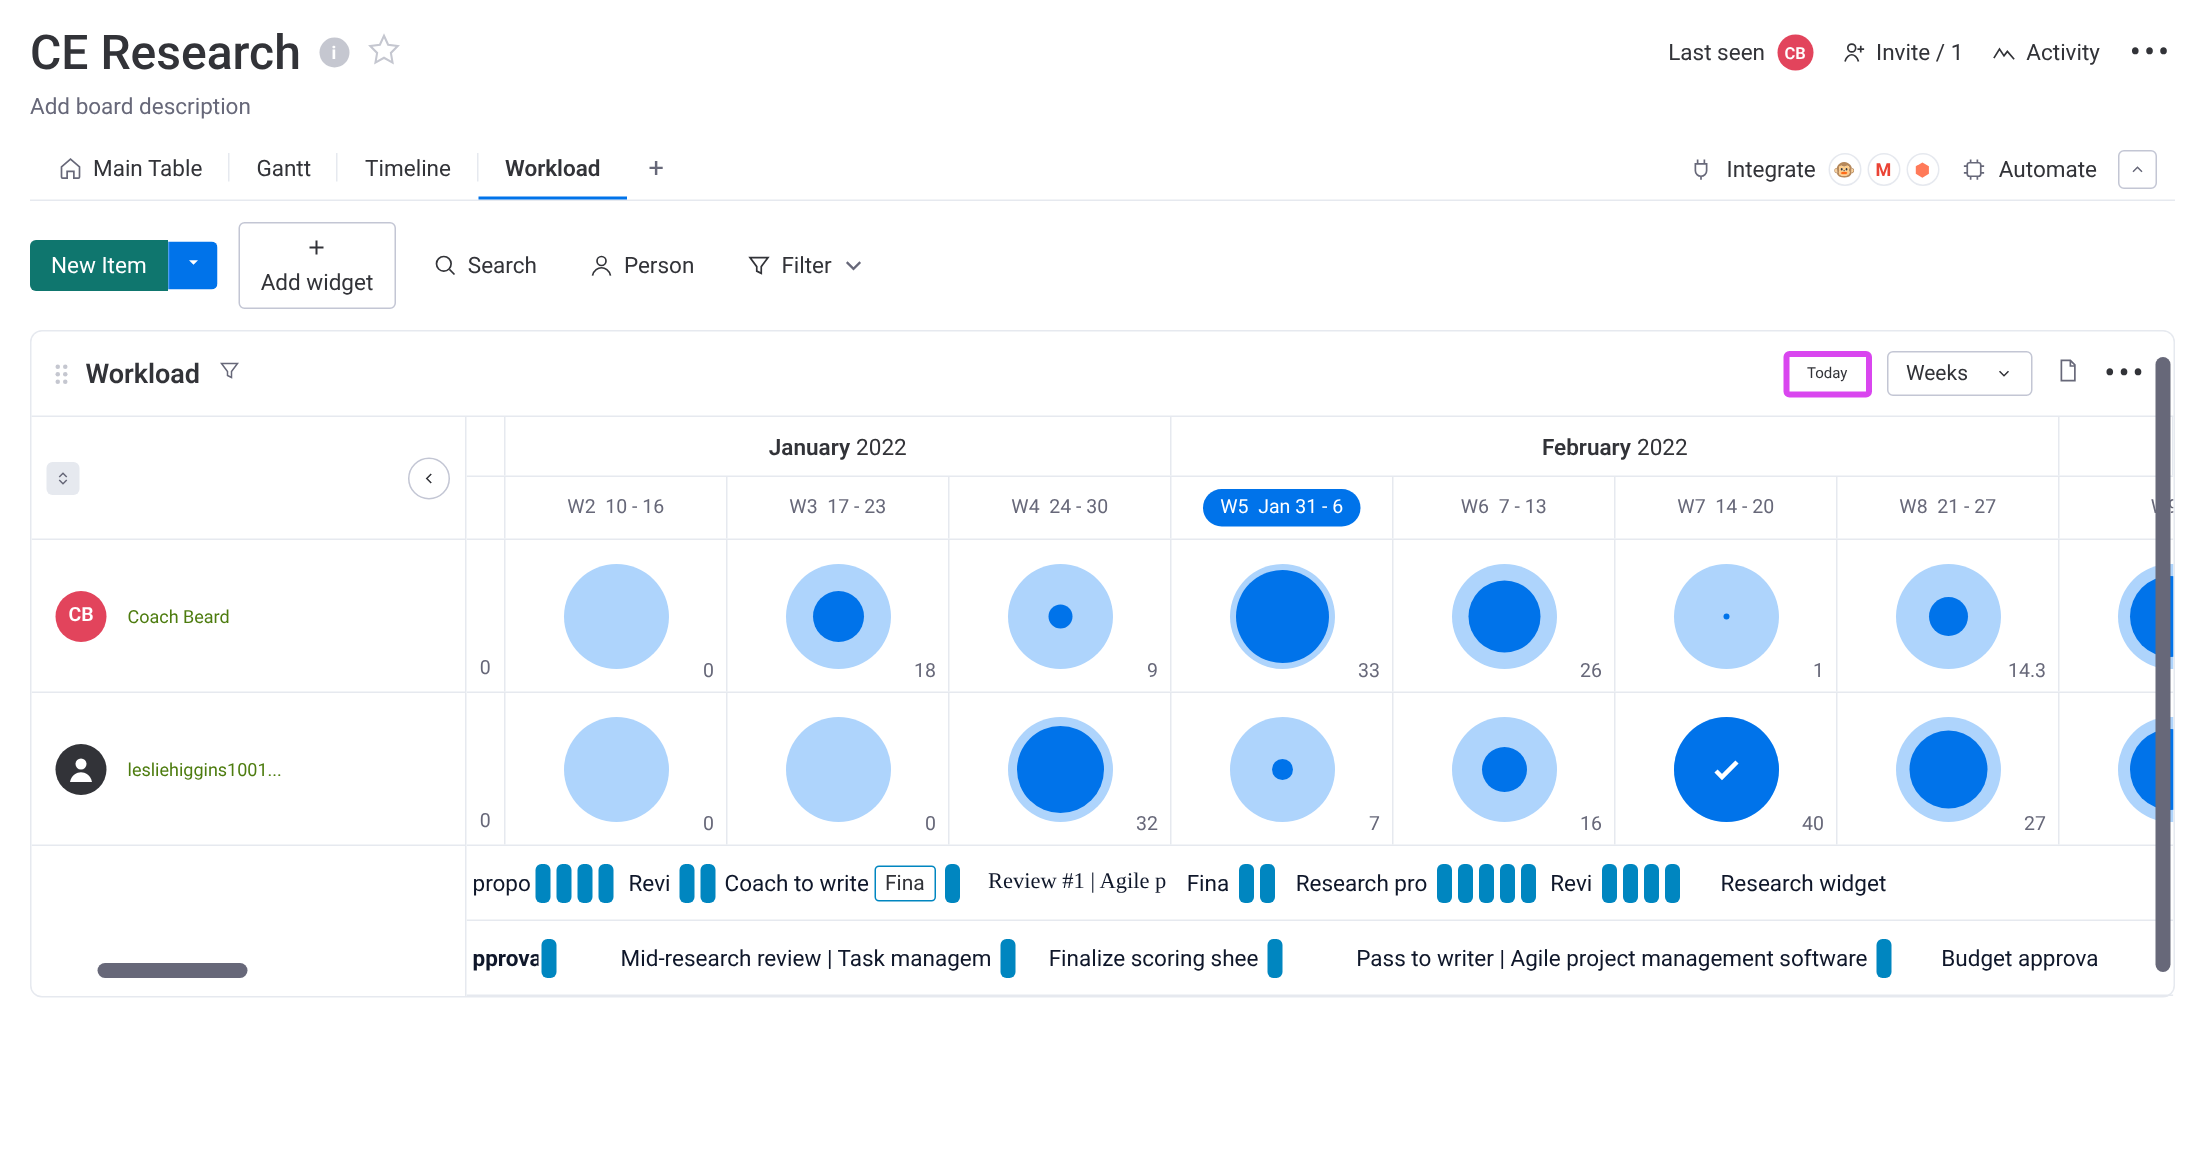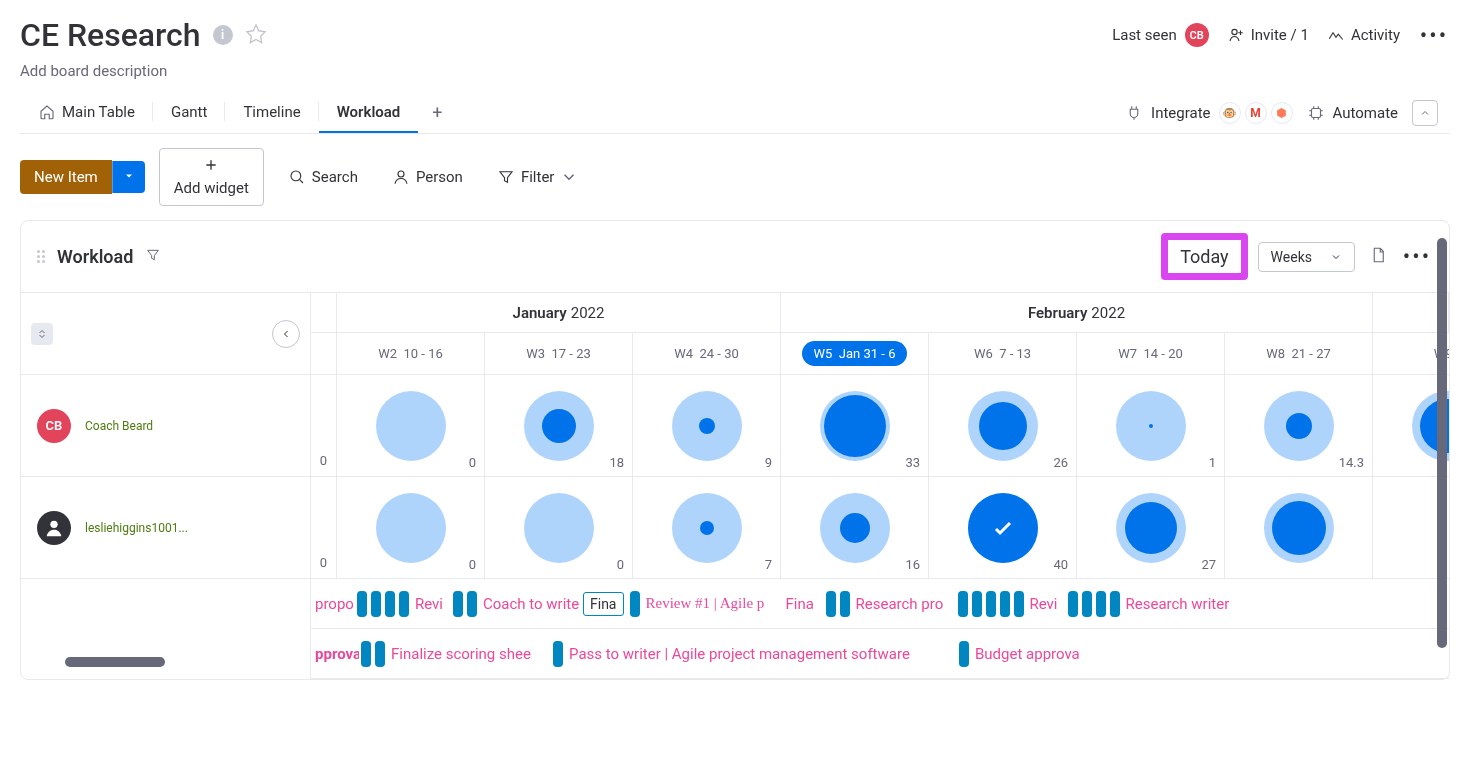--- a/index.html
+++ b/index.html
@@ -36,38 +36,38 @@
   .tabs-right { display: flex; align-items: center; gap: 14px; padding-right: 12px; }
   .integrate-btn { display: flex; align-items: center; gap: 8px; cursor: pointer; font-size: 15px; }
   .integrate-icons { display: flex; gap: 4px; }
   .integrate-icons span { width: 22px; height: 22px; border-radius: 50%; display: inline-flex; align-items: center; justify-content: center; border: 1px solid #e6e9ef; font-size: 12px; }
   .automate-btn { display: flex; align-items: center; gap: 8px; cursor: pointer; font-size: 15px; }
   .collapse-btn { width: 26px; height: 26px; border: 1px solid #c3c6d4; border-radius: 4px; display: flex; align-items: center; justify-content: center; cursor: pointer; }
   .collapse-btn svg { width: 12px; height: 12px; }
   
   .toolbar { display: flex; align-items: center; gap: 14px; padding: 14px 20px; }
   .new-item-btn { display: flex; align-items: center; }
-  .new-item-main { background: #a16207; color: #fff; padding: 8px 14px; border-radius: 4px 0 0 4px; font-size: 15px; cursor: pointer; }
+  .new-item-main { background: #0f766e; color: #fff; padding: 8px 14px; border-radius: 4px 0 0 4px; font-size: 15px; cursor: pointer; }
   .new-item-drop { background: #0073ea; border-left: 1px solid rgba(255,255,255,0.3); color: #fff; padding: 8px 10px; border-radius: 0 4px 4px 0; cursor: pointer; }
   .new-item-drop svg { width: 12px; height: 12px; fill: #fff; }
   .add-widget-btn { border: 1px solid #c3c6d4; border-radius: 4px; padding: 8px 14px; display: flex; align-items: center; gap: 6px; cursor: pointer; font-size: 15px; flex-direction: column; }
   .toolbar-action { display: flex; align-items: center; gap: 6px; cursor: pointer; font-size: 15px; padding: 8px 10px; }
   .toolbar-action svg { width: 18px; height: 18px; fill: none; stroke: #323338; stroke-width: 1.5; }
   
   .workload-container { margin: 0 20px 20px 20px; border: 1px solid #e6e9ef; border-radius: 8px; background: #fff; position: relative; }
   .workload-header { display: flex; align-items: center; justify-content: space-between; padding: 12px 16px; }
   .workload-header-left { display: flex; align-items: center; gap: 12px; }
   .drag-handle { color: #c5c7d0; cursor: grab; display: flex; flex-direction: column; gap: 2px; }
   .drag-handle span { display: flex; gap: 2px; }
   .drag-handle i { width: 3px; height: 3px; background: #c5c7d0; border-radius: 50%; display: block; }
   .workload-title { font-size: 18px; font-weight: 600; }
   .filter-icon { cursor: pointer; }
   .filter-icon svg { width: 16px; height: 16px; fill: none; stroke: #676879; stroke-width: 1.5; }
   .workload-header-right { display: flex; align-items: center; gap: 10px; }
-  .today-btn { border: 7px solid #d946ef; border-radius: 4px; padding: 6px 12px; cursor: pointer; font-size: 18px; }
+  .today-btn { border: 4px solid #d946ef; border-radius: 4px; padding: 6px 12px; cursor: pointer; font-size: 10px; }
   .weeks-dropdown { border: 1px solid #c3c6d4; border-radius: 4px; padding: 6px 12px; cursor: pointer; font-size: 14px; display: flex; align-items: center; gap: 18px; }
   .export-icon, .more-icon { cursor: pointer; padding: 4px; }
   .export-icon svg { width: 18px; height: 18px; fill: none; stroke: #676879; stroke-width: 1.5; }
   
   .grid { display: flex; border-top: 1px solid #e6e9ef; overflow: hidden; }
   .left-col { width: 290px; min-width: 290px; border-right: 1px solid #e6e9ef; }
   .left-header { height: 82px; border-bottom: 1px solid #e6e9ef; display: flex; align-items: center; padding: 0 10px; position: relative; }
   .collapse-all { width: 22px; height: 22px; background: #e6e9ef; border-radius: 4px; display: flex; align-items: center; justify-content: center; cursor: pointer; font-size: 12px; }
   .left-nav { position: absolute; right: 10px; width: 28px; height: 28px; border: 1px solid #c3c6d4; border-radius: 50%; display: flex; align-items: center; justify-content: center; cursor: pointer; }
   .left-nav svg { width: 12px; height: 12px; fill: none; stroke: #323338; stroke-width: 2; }
@@ -91,21 +91,21 @@
   
   .data-row { display: flex; height: 102px; border-bottom: 1px solid #e6e9ef; position: relative; }
   .data-cell { width: 148px; min-width: 148px; border-right: 1px solid #e6e9ef; display: flex; align-items: center; justify-content: center; position: relative; }
   .data-cell .val { position: absolute; bottom: 6px; right: 8px; font-size: 13px; color: #676879; }
   .bubble-outer { width: 70px; height: 70px; border-radius: 50%; background: #aed4fc; display: flex; align-items: center; justify-content: center; }
   .bubble-inner { border-radius: 50%; background: #0073ea; display: flex; align-items: center; justify-content: center; }
   .bubble-inner svg { fill: #fff; width: 24px; height: 24px; }
   
   .task-rows { }
   .task-row { display: flex; height: 50px; border-bottom: 1px solid #e6e9ef; align-items: center; overflow: hidden; white-space: nowrap; }
-  .task-seg-text { font-size: 15px; color: #ec4899; padding: 0 4px; white-space: nowrap; overflow: hidden; }
+  .task-seg-text { font-size: 15px; color: #0f172a; padding: 0 4px; white-space: nowrap; overflow: hidden; text-align: right; }
   .task-pill { width: 10px; height: 26px; background: #0086c0; border-radius: 4px; margin: 0 2px; display: inline-block; }
   .task-box { border: 1px solid #0086c0; padding: 3px 6px; font-size: 14px; border-radius: 3px; margin: 0 4px; }
   
   .bottom-scroll { position: absolute; bottom: 12px; left: 44px; width: 100px; height: 10px; background: #676879; border-radius: 8px; }
   .right-scroll { position: absolute; right: 2px; top: 17px; width: 10px; height: 410px; background: #676879; border-radius: 8px; }
 </style>
 </head>
 <body>
 
 <div class="header">
@@ -390,20 +390,26 @@
               <div class="val">0</div>
             </div>
             <div class="data-cell">
               <div class="bubble-outer">
                 <div class="bubble-inner" style="width: 0px; height: 0px;"></div>
               </div>
               <div class="val">0</div>
             </div>
             <div class="data-cell">
               <div class="bubble-outer">
+                <div class="bubble-inner" style="width: 58px; height: 58px;"></div>
+              </div>
+              <div class="val">32</div>
+            </div>
+            <div class="data-cell">
+              <div class="bubble-outer">
                 <div class="bubble-inner" style="width: 14px; height: 14px;"></div>
               </div>
               <div class="val">7</div>
             </div>
             <div class="data-cell">
               <div class="bubble-outer">
                 <div class="bubble-inner" style="width: 30px; height: 30px;"></div>
               </div>
               <div class="val">16</div>
             </div>
@@ -452,25 +458,26 @@
             <span class="task-pill"></span>
             <span class="task-pill"></span>
             <span class="task-pill"></span>
             <span class="task-pill"></span>
             <span class="task-pill"></span>
             <span class="task-seg-text" style="width: 40px; display: inline-block;">Revi</span>
             <span class="task-pill"></span>
             <span class="task-pill"></span>
             <span class="task-pill"></span>
             <span class="task-pill"></span>
-            <span class="task-seg-text" style="width: 140px; display: inline-block;">Research writer</span>
+            <span class="task-seg-text" style="width: 140px; display: inline-block;">Research widget</span>
           </div>
           <div class="task-row">
             <span class="task-seg-text" style="width: 48px; display: inline-block; font-weight: bold;">pprova</span>
             <span class="task-pill"></span>
+            <span class="task-seg-text" style="width: 292px; display: inline-block;">Mid-research review | Task managem</span>
             <span class="task-pill"></span>
             <span class="task-seg-text" style="width: 164px; display: inline-block;">Finalize scoring shee</span>
             <span class="task-pill"></span>
             <span class="task-seg-text" style="width: 392px; display: inline-block;">Pass to writer | Agile project management software</span>
             <span class="task-pill"></span>
             <span class="task-seg-text" style="width: 140px; display: inline-block;">Budget approva</span>
           </div>
         </div>
     </div>
   </div>

